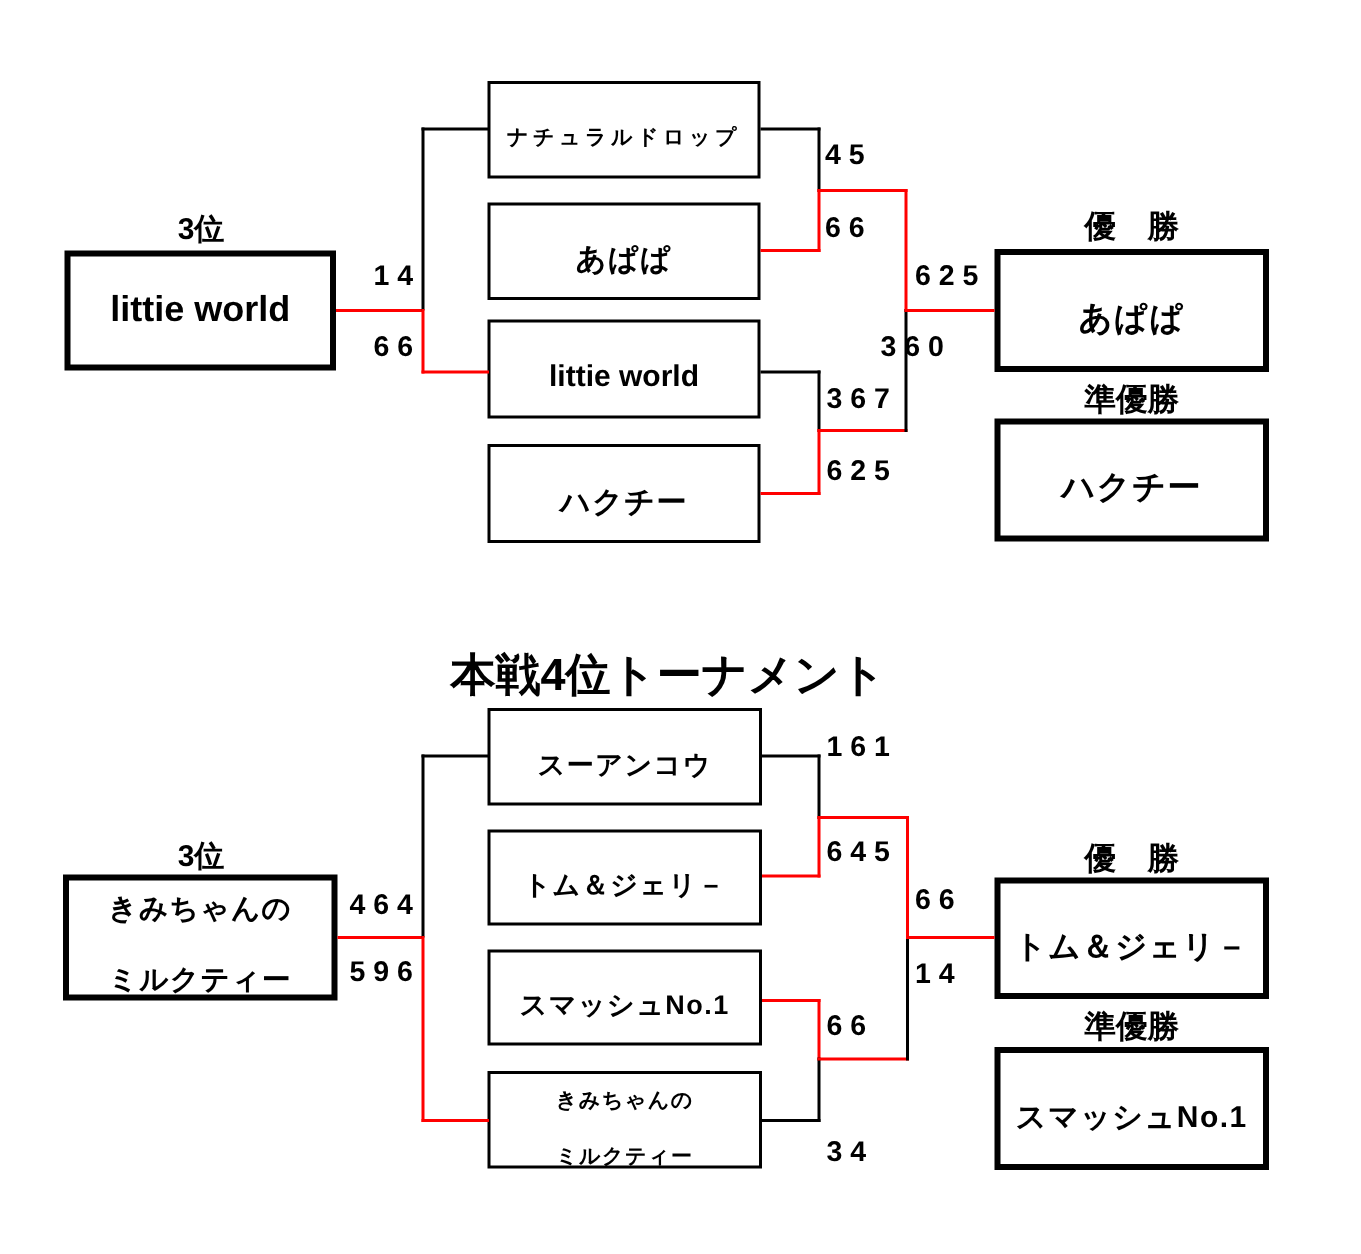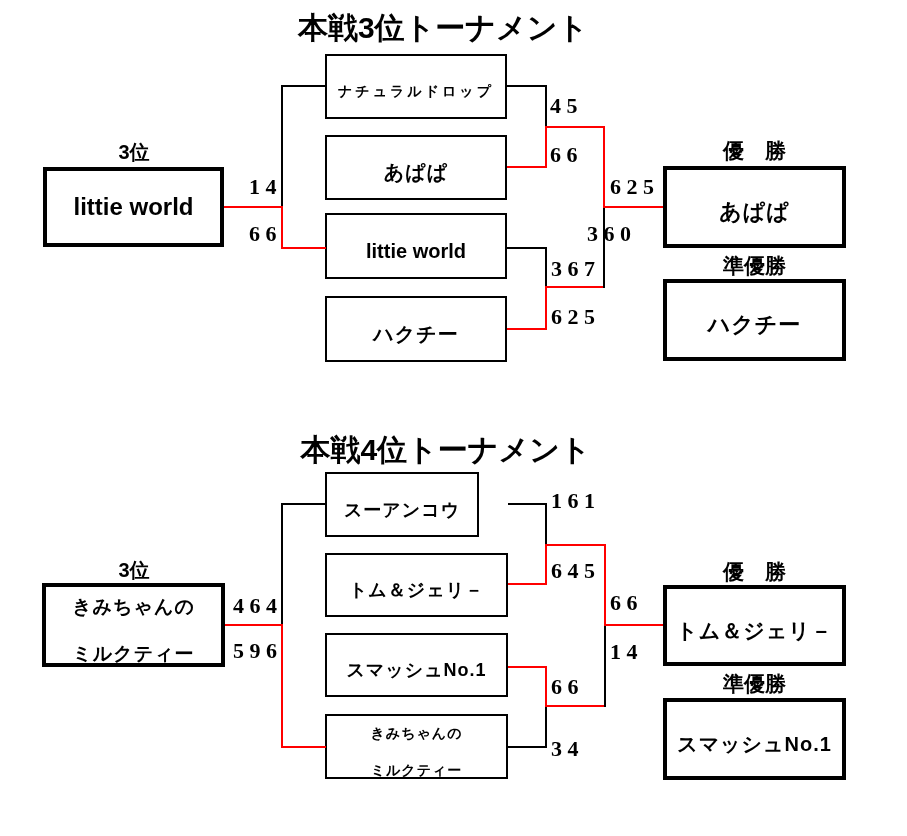--- a/index.html
+++ b/index.html
@@ -10,31 +10,30 @@
   }
   .title{position:absolute;font-size:30px;font-weight:bold;text-align:center;white-space:nowrap;}
   .lbl{position:absolute;font-weight:bold;text-align:center;white-space:pre;}
   .box{
     position:absolute;box-sizing:border-box;border:2px solid var(--line,#000);background:#fff;
     display:flex;flex-direction:column;justify-content:center;align-items:center;
     font-weight:bold;text-align:center;
   }
   .box.thick{border-width:4px;}
   .box span{display:block;white-space:nowrap;margin-top:10px;}
-  .score{position:absolute;font-size:22px;font-weight:bold;white-space:pre;font-family:Liberation Serif, serif;}
+  .score{position:absolute;font-size:19px;font-weight:bold;white-space:pre;}
   .hl{position:absolute;height:2px;background:var(--line,#000);}
   .vl{position:absolute;width:2px;background:var(--line,#000);}
   .red{background:var(--red,#f00);}
 </style>
 </head>
 <body>
 
 <div id="canvas">
 
-  <div class="title" style="left:283px;top:8px;width:320px;">本戦3位トーナメント</div>
 
   <div class="lbl" style="left:43px;top:139px;width:182px;font-size:20px;">3位</div>
 
   <div class="box thick" style="left:43px;top:167px;width:181px;height:80px;font-size:24px;">
     <span>littie world</span>
       <span></span>
   </div>
 
   <div class="box" style="left:325px;top:54px;width:182px;height:65px;font-size:14px;letter-spacing:3px;">
     <span>ナチュラルドロップ</span>
@@ -91,21 +90,21 @@
 
   <div class="title" style="left:283px;top:430px;width:325px;">本戦4位トーナメント</div>
 
   <div class="lbl" style="left:43px;top:557px;width:182px;font-size:20px;">3位</div>
 
   <div class="box thick" style="left:42px;top:583px;width:183px;height:84px;font-size:19px;line-height:37px;letter-spacing:1px;">
     <span>きみちゃんの</span>
       <span>ミルクティー</span>
   </div>
 
-  <div class="box" style="left:325px;top:472px;width:154px;height:65px;font-size:18px;letter-spacing:1px;">
+  <div class="box" style="left:325px;top:472px;width:183px;height:65px;font-size:18px;letter-spacing:1px;">
     <span>スーアンコウ</span>
   </div>
   <div class="box" style="left:325px;top:553px;width:183px;height:64px;font-size:18px;letter-spacing:1px;">
     <span>トム＆ジェリ－</span>
   </div>
   <div class="box" style="left:325px;top:633px;width:183px;height:64px;font-size:18px;letter-spacing:1px;">
     <span>スマッシュNo.1</span>
   </div>
   <div class="box" style="left:325px;top:714px;width:183px;height:65px;font-size:14px;line-height:27px;letter-spacing:1px;">
     <span>きみちゃんの</span>
@@ -119,21 +118,21 @@
   <div class="lbl" style="left:663px;top:670px;width:183px;font-size:21px;">準優勝</div>
   <div class="box thick" style="left:663px;top:698px;width:183px;height:82px;font-size:20px;letter-spacing:1px;">
     <span>スマッシュNo.1</span>
   </div>
 
   <div class="score" style="left:233px;top:593px;">4 6 4</div>
   <div class="score" style="left:233px;top:638px;">5 9 6</div>
   <div class="score" style="left:551px;top:488px;">1 6 1</div>
   <div class="score" style="left:551px;top:558px;">6 4 5</div>
   <div class="score" style="left:551px;top:674px;">6 6</div>
-  <div class="score" style="left:551px;top:736px;">3 4</div>
+  <div class="score" style="left:551px;top:758px;">3 4</div>
   <div class="score" style="left:610px;top:590px;">6 6</div>
   <div class="score" style="left:610px;top:639px;">1 4</div>
 
   <div class="hl red" style="left:225px;top:624px;width:57px;"></div>
   <div class="vl" style="left:281px;top:503px;height:122px;"></div>
   <div class="vl red" style="left:281px;top:624px;height:124px;"></div>
   <div class="hl" style="left:281px;top:503px;width:45px;"></div>
   <div class="hl red" style="left:281px;top:746px;width:45px;"></div>
 
   <div class="hl" style="left:508px;top:503px;width:39px;"></div>

